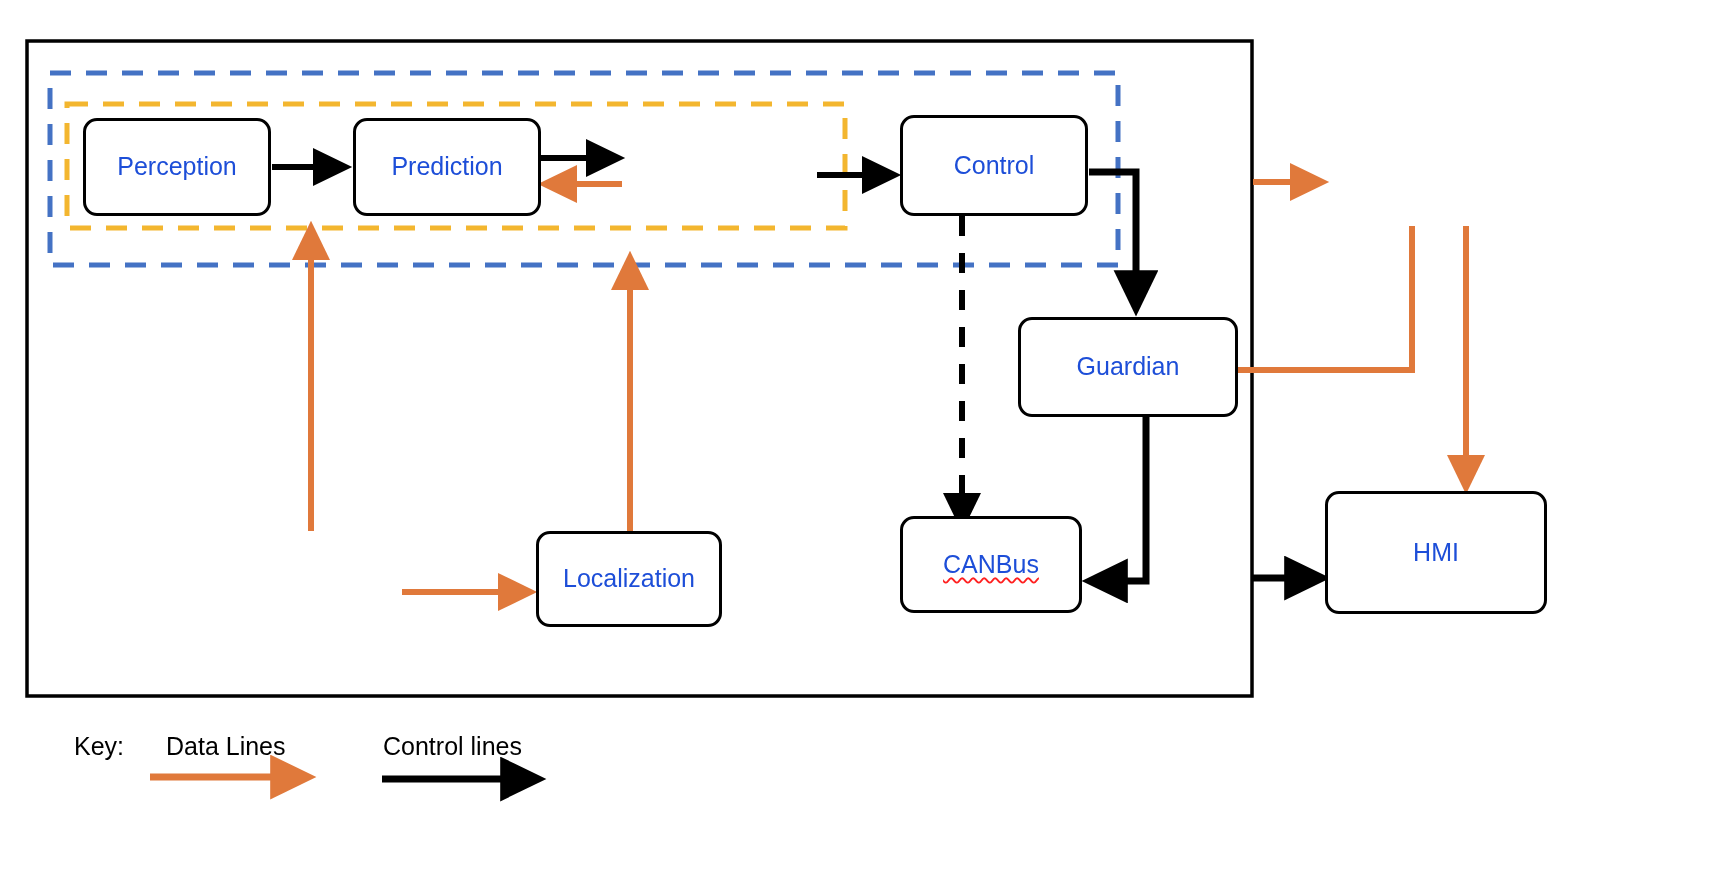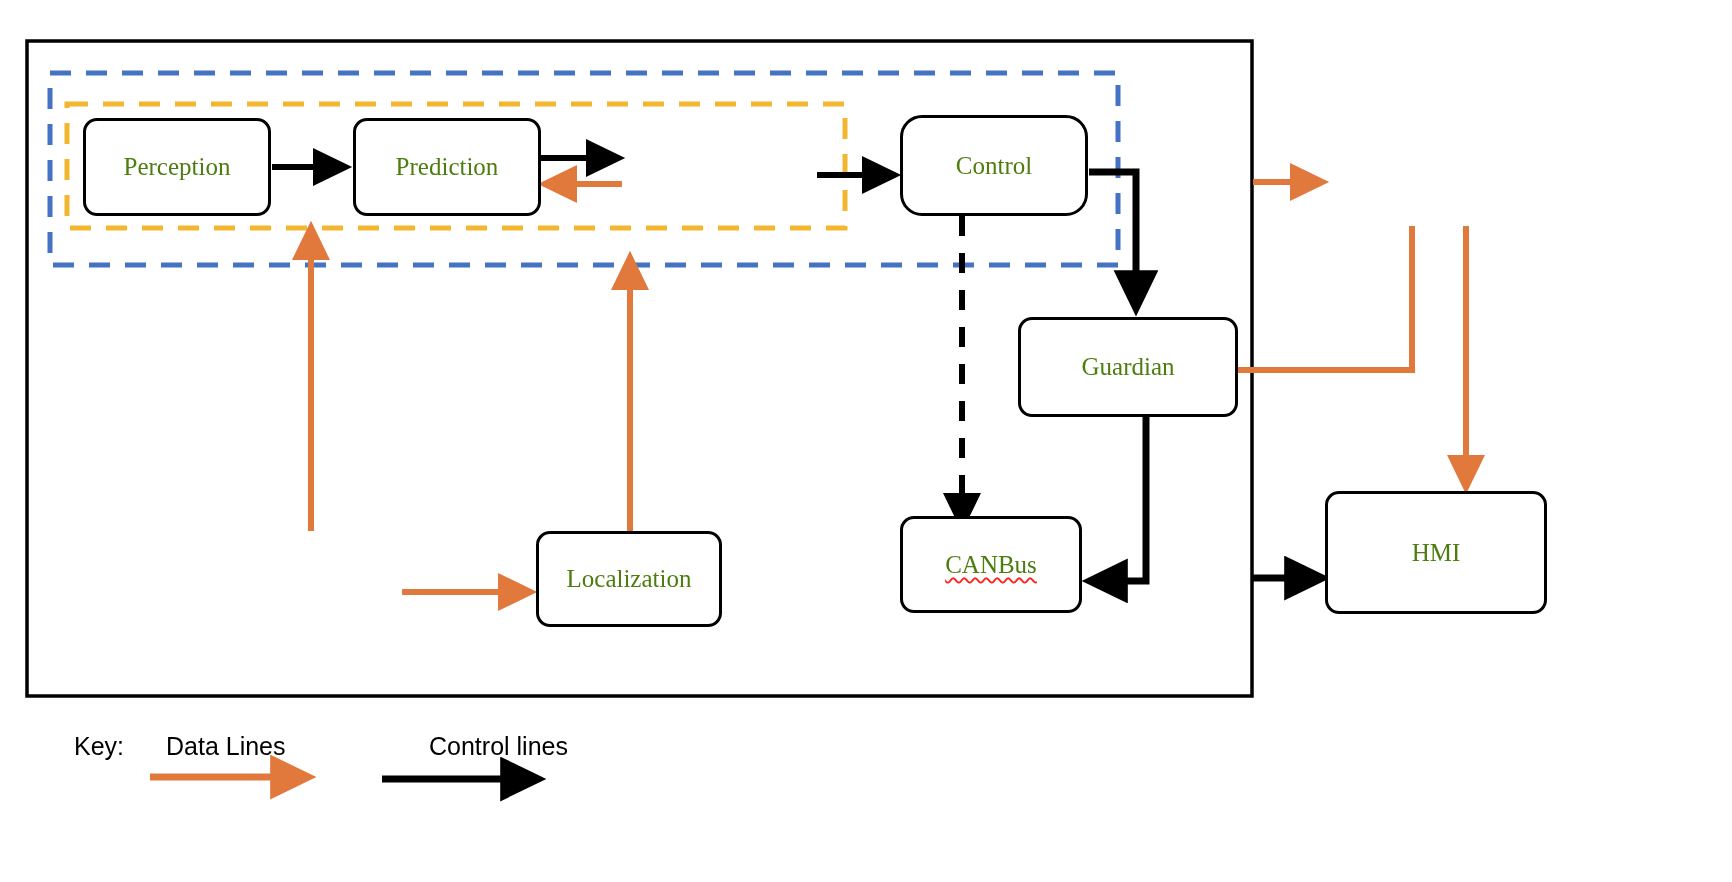--- a/index.html
+++ b/index.html
@@ -31,25 +31,24 @@
     border: 3.5px solid #000000;
     border-radius: 14px;
     display: flex;
     align-items: center;
     justify-content: center;
     box-sizing: border-box;
     z-index: 5;
   }
   .node .label {
     font-size: 25px;
-    color: #4d7c0f;
+    color: #1d4ed8;
     line-height: 1.1;
     text-align: center;
     white-space: nowrap;
-    font-family: Liberation Serif, serif;
   }
   .node .label.misspelled {
     text-decoration: underline wavy #ff2020;
     text-decoration-thickness: 1.5px;
     text-underline-offset: 4px;
   }
   .keyrow {
     position: absolute;
     z-index: 6;
   }
@@ -114,21 +113,21 @@
 
   <div class="node" style="left:83px; top:118px; width:188px; height:98px;">
     <span class="label">Perception</span>
   </div>
 
   <div class="node" style="left:353px; top:118px; width:188px; height:98px;">
     <span class="label">Prediction</span>
   </div>
 
 
-  <div class="node" style="left:900px; top:115px; width:188px; height:101px;border-radius:22px;">
+  <div class="node" style="left:900px; top:115px; width:188px; height:101px;">
     <span class="label">Control</span>
   </div>
 
   <div class="node" style="left:1010px; top:317px; width:220px; height:100px;margin-left:8px;">
     <span class="label">Guardian</span>
   </div>
 
   <div class="node" style="left:900px; top:516px; width:182px; height:97px;">
     <span class="label misspelled">CANBus</span>
   </div>
@@ -144,17 +143,17 @@
   </div>
 
   <div class="keyrow" style="left:74px; top:732px;">
     <span class="keytext">Key:</span>
   </div>
 
   <div class="keyrow" style="left:166px; top:732px;">
     <span class="keytext">Data Lines</span>
   </div>
 
-  <div class="keyrow" style="left:383px; top:732px;margin-left:46px;">
+  <div class="keyrow" style="left:383px; top:732px;">
     <span class="keytext">Control lines</span>
   </div>
 
 </div>
 
 </body></html>

